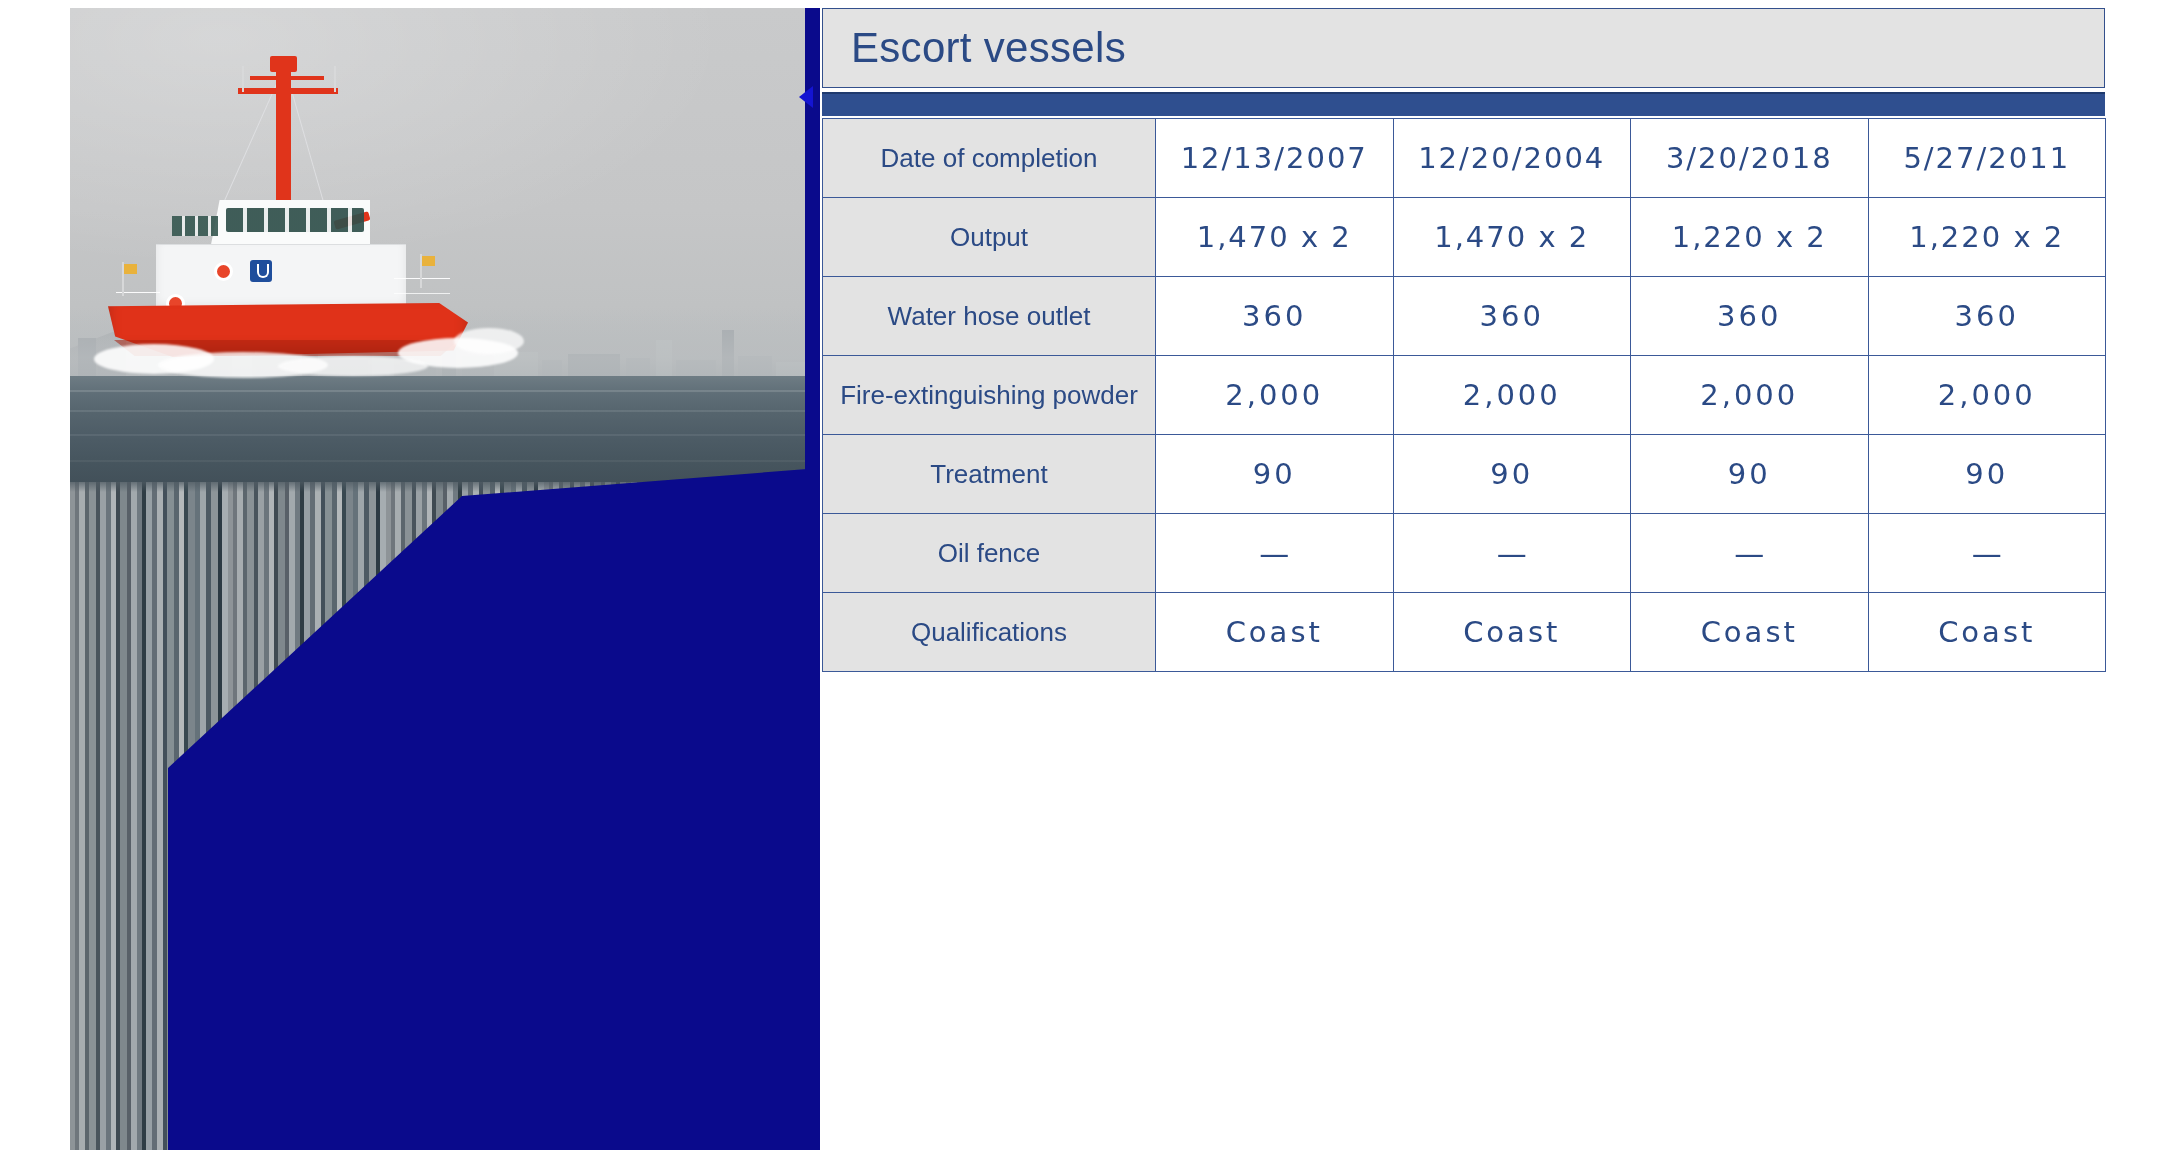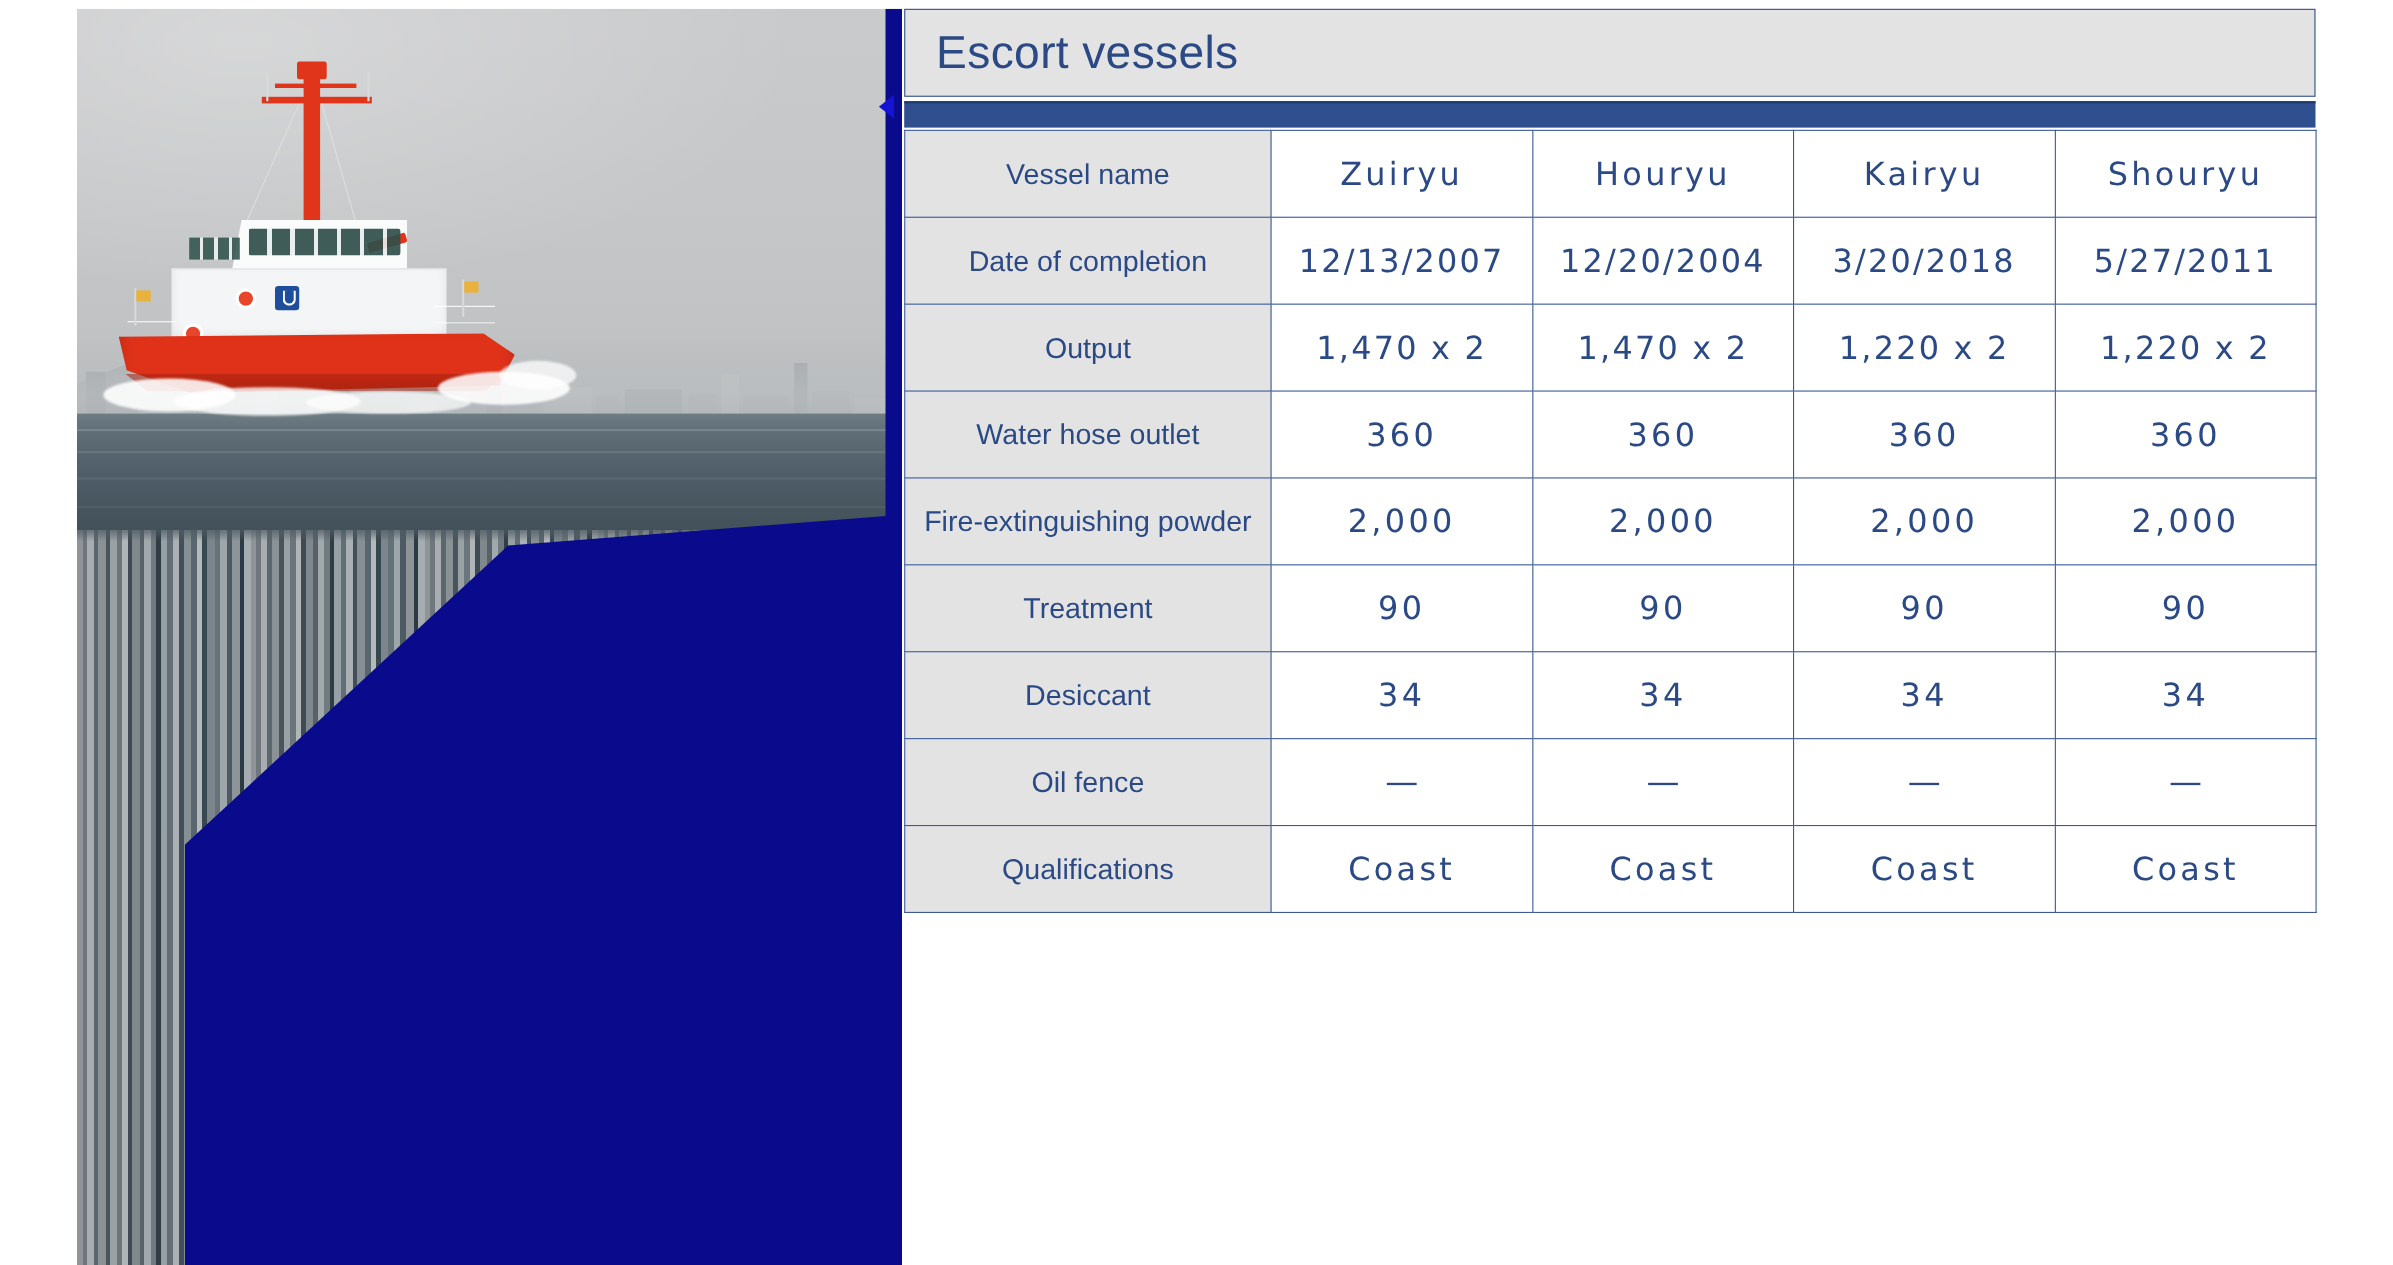--- a/index.html
+++ b/index.html
@@ -206,27 +206,20 @@
   <div id="panel">
 
     <div class="title-bar">
       <div class="t">Escort vessels</div>
     </div>
     <div class="rule"></div>
 
     <table class="spec">
       <tbody>
 
-        <tr>
-          <td class="lbl">Vessel name</td>
-          <td class="val">Zuiryu</td>
-          <td class="val">Houryu</td>
-          <td class="val">Kairyu</td>
-          <td class="val">Shouryu</td>
-        </tr>
 
         <tr>
           <td class="lbl">Date of completion</td>
           <td class="val tight">12/13/2007</td>
           <td class="val tight">12/20/2004</td>
           <td class="val tight">3/20/2018</td>
           <td class="val tight">5/27/2011</td>
         </tr>
 
 
@@ -257,27 +250,20 @@
         </tr>
 
         <tr>
           <td class="lbl">Treatment</td>
           <td class="val">90</td>
           <td class="val">90</td>
           <td class="val">90</td>
           <td class="val">90</td>
         </tr>
 
-        <tr>
-          <td class="lbl">Desiccant</td>
-          <td class="val">34</td>
-          <td class="val">34</td>
-          <td class="val">34</td>
-          <td class="val">34</td>
-        </tr>
 
         <tr>
           <td class="lbl">Oil fence</td>
           <td class="val dash">—</td>
           <td class="val dash">—</td>
           <td class="val dash">—</td>
           <td class="val dash">—</td>
         </tr>
 
         <tr>

